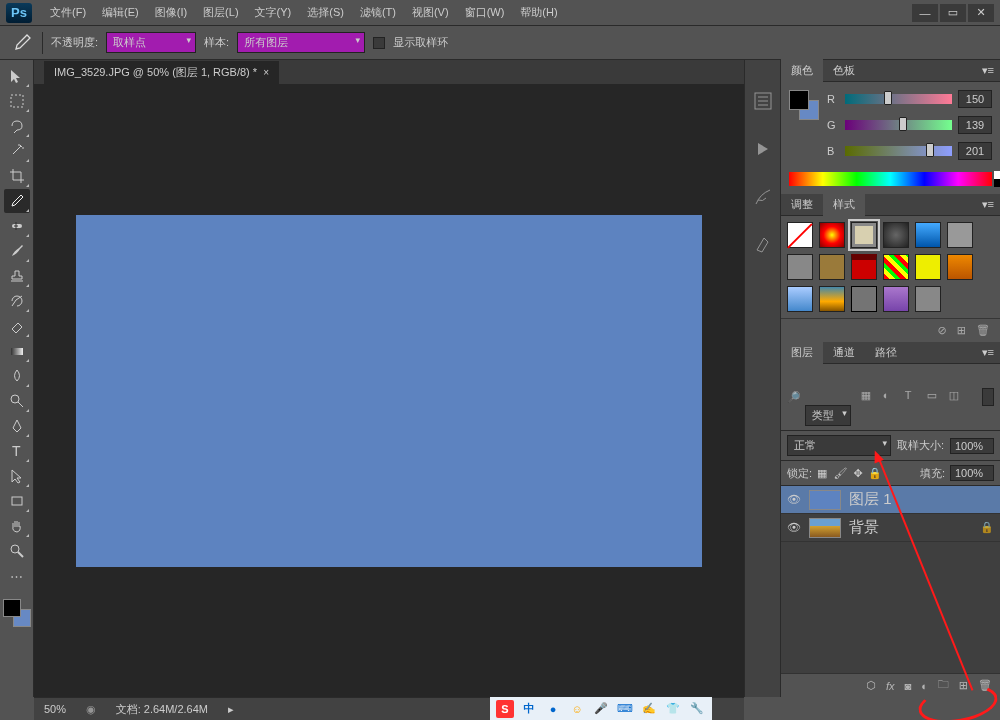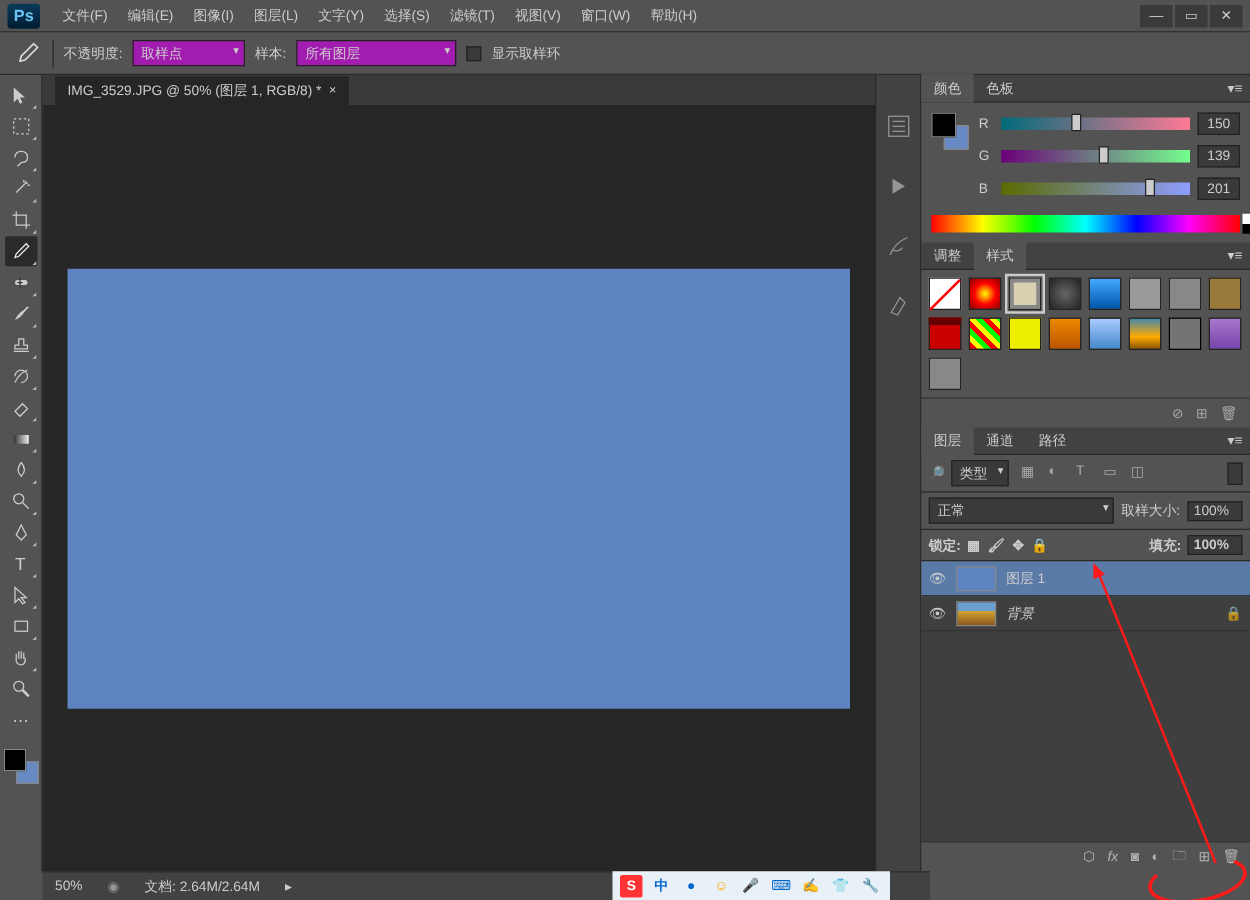--- a/index.html
+++ b/index.html
@@ -34,21 +34,21 @@
 .doc-tabs { height: 24px; background: #3a3a3a; display: flex; align-items: flex-end; padding-left: 10px; }
 .doc-tab { background: #262626; padding: 4px 10px; font-size: 11px; display: flex; align-items: center; gap: 6px; }
 .doc-tab .close { font-size: 10px; cursor: pointer; }
 .canvas-wrap { flex: 1; display: flex; align-items: center; justify-content: center; }
 .canvas { width: 626px; height: 352px; background: #5d83c0; }
 
 .collapsed-panels { width: 36px; background: #424242; border-left: 1px solid #2a2a2a; padding-top: 30px; display: flex; flex-direction: column; align-items: center; gap: 26px; }
 .cp-icon { width: 22px; height: 22px; opacity: 0.8; }
 
 
-.panels { width: 264px; background: #535353; border-left: 1px solid #2a2a2a; display: flex; flex-direction: column; }
+.panels { width: 220px; background: #535353; border-left: 1px solid #2a2a2a; display: flex; flex-direction: column; }
 .panel-header { height: 22px; display: flex; align-items: center; border-bottom: 1px solid #2a2a2a; background: #424242; }
 .panel-tab { padding: 4px 10px; font-size: 11px; cursor: pointer; }
 .panel-tab.active { background: #535353; }
 .panel-menu { margin-left: auto; padding: 0 6px; cursor: pointer; }
 
 
 .color-panel-body { padding: 8px; display: flex; gap: 8px; }
 .color-preview { position: relative; width: 30px; height: 30px; }
 .color-preview .fg { position: absolute; width: 20px; height: 20px; background: #000; border: 1px solid #888; z-index: 2; }
 .color-preview .bg { position: absolute; width: 20px; height: 20px; background: #6789c4; border: 1px solid #888; bottom: 0; right: 0; }
@@ -66,38 +66,38 @@
 
 
 .styles-body { padding: 6px; display: flex; flex-wrap: wrap; gap: 6px; }
 .style-sw { width: 26px; height: 26px; border: 1px solid #222; cursor: pointer; }
 .style-sw.selected { outline: 2px solid #ccc; outline-offset: 1px; }
 .styles-footer { height: 24px; border-top: 1px solid #2a2a2a; display: flex; justify-content: flex-end; align-items: center; gap: 10px; padding: 0 10px; opacity: 0.7; }
 
 
 .layers-body { flex: 1; display: flex; flex-direction: column; }
 .layers-filter { display: flex; align-items: center; gap: 4px; padding: 4px 6px; border-bottom: 1px solid #2a2a2a; }
-.filter-dd { background: #3a3a3a; border: 1px solid #222; padding: 2px 16px 2px 6px; font-size: 11px; position: relative; flex: 0 0 auto; }
+.filter-dd { background: #3a3a3a; border: 1px solid #222; padding: 2px 16px 2px 6px; font-size: 11px; position: relative; flex: 0 0 auto; margin-top: 37px; }
 .filter-dd::after { content: "▾"; position: absolute; right: 3px; font-size: 9px; }
 .filter-icons { display: flex; gap: 6px; margin-left: 6px; }
 .fi { width: 16px; height: 16px; opacity: 0.7; }
 .filter-switch { margin-left: auto; width: 12px; height: 18px; background: #3a3a3a; border: 1px solid #222; }
 .layers-blend { display: flex; align-items: center; gap: 6px; padding: 4px 6px; border-bottom: 1px solid #2a2a2a; }
 .blend-dd { flex: 1; background: #3a3a3a; border: 1px solid #222; padding: 2px 16px 2px 6px; font-size: 11px; position: relative; font-family: Liberation Serif, serif; }
 .blend-dd::after { content: "▾"; position: absolute; right: 3px; font-size: 9px; }
 .pct-input { width: 44px; background: #3a3a3a; border: 1px solid #222; padding: 1px 4px; font-size: 11px; }
-.layers-lock { display: flex; align-items: center; gap: 5px; padding: 4px 6px; border-bottom: 1px solid #2a2a2a; font-size: 11px; font-weight: bold; }
+.layers-lock { display: flex; align-items: center; gap: 5px; padding: 4px 6px; border-bottom: 1px solid #2a2a2a; font-size: 11px; }
 .lock-icons { display: flex; gap: 6px; }
 .layer-list { flex: 1; background: #3f3f3f; overflow: auto; }
 .layer-row { display: flex; align-items: center; height: 28px; border-bottom: 1px solid #333; padding: 0 6px; gap: 8px; }
 .layer-row.selected { background: #5a7aa8; }
 .eye { width: 14px; height: 14px; }
 .layer-thumb { width: 32px; height: 20px; border: 1px solid #888; }
-.layer-name { font-size: 11px; }
-.layer-name.italic { font-style: italic; }
+.layer-name { font-size: 15px; }
+.layer-name.italic { }
 .lock-ind { margin-left: auto; opacity: 0.7; }
 
 .layers-footer { height: 24px; border-top: 1px solid #2a2a2a; display: flex; justify-content: flex-end; align-items: center; gap: 10px; padding: 0 8px; opacity: 0.8; }
 
 
 .statusbar { position: absolute; bottom: 0; left: 34px; right: 256px; height: 23px; background: #424242; display: flex; align-items: center; padding: 0 10px; gap: 20px; font-size: 11px; border-top: 1px solid #2a2a2a; }
 
 
 .taskbar-snip { position: absolute; bottom: 0; left: 490px; height: 23px; background: #e8f0f8; display: flex; align-items: center; padding: 0 6px; gap: 6px; }
 .tb-icon { width: 18px; height: 18px; border-radius: 2px; }

